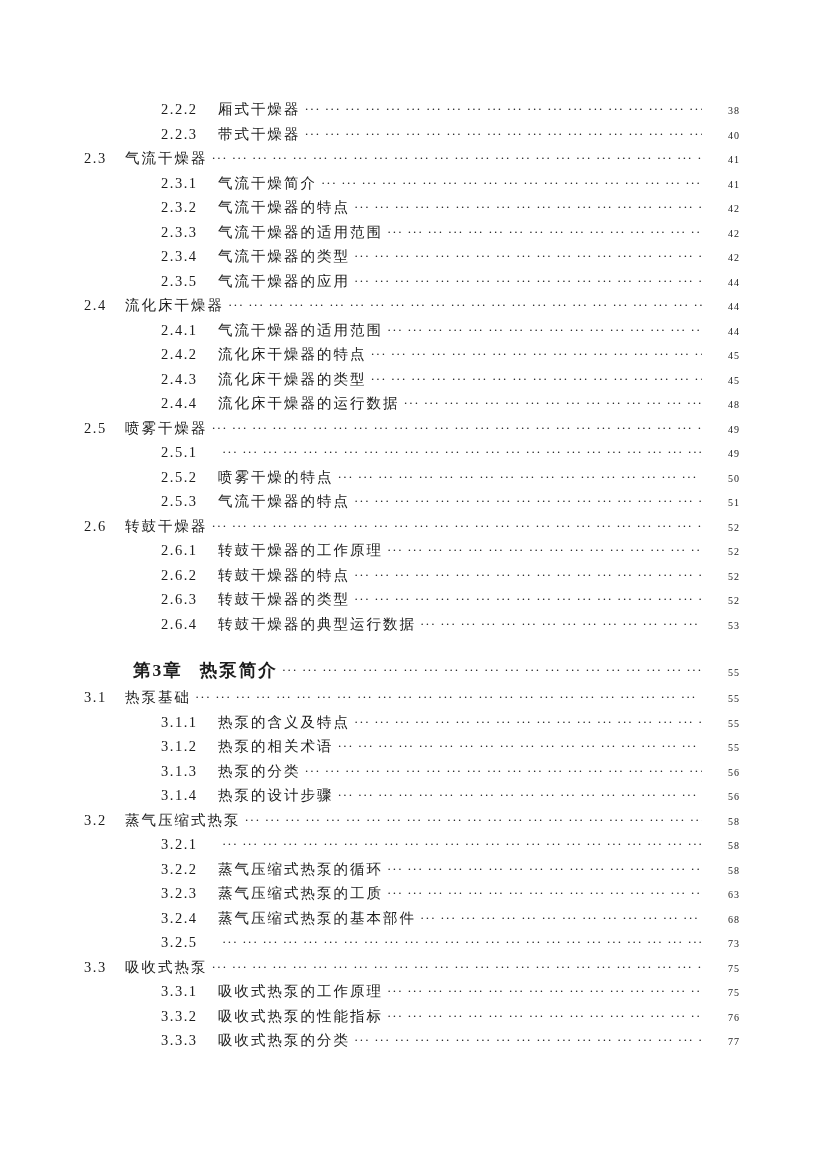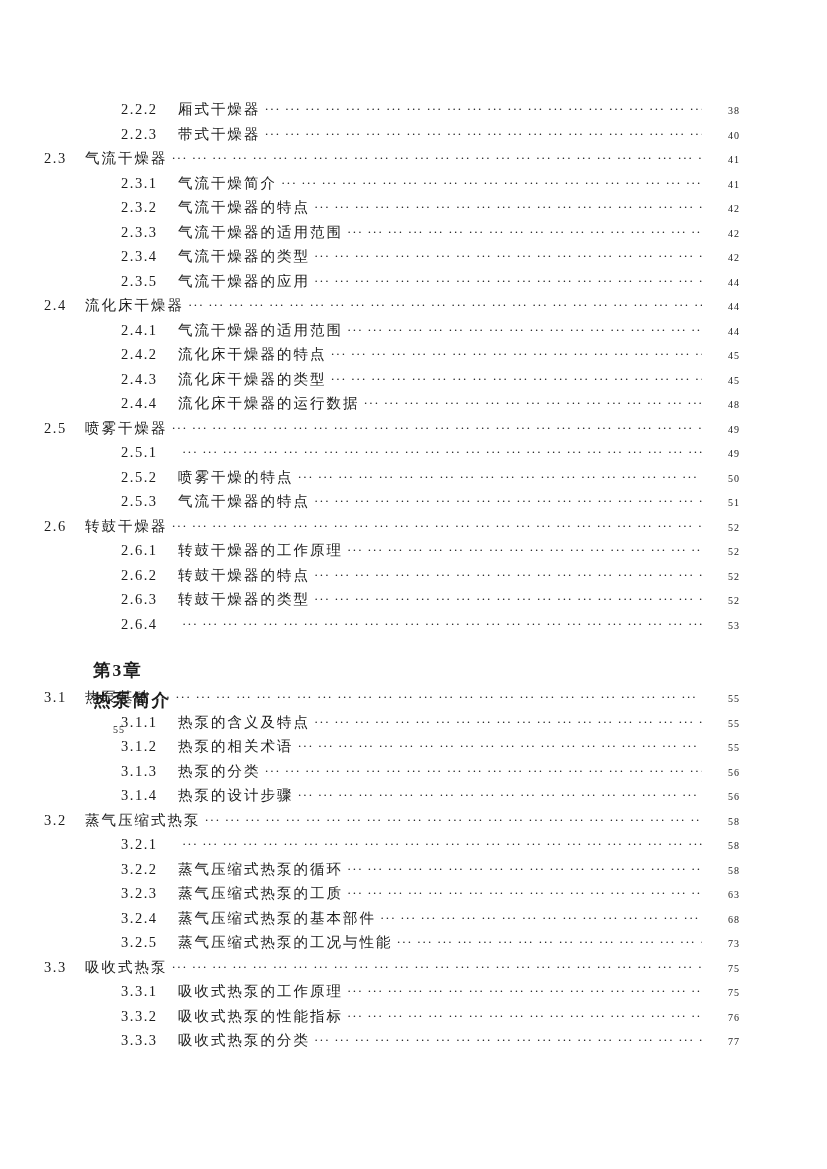--- a/index.html
+++ b/index.html
@@ -20,31 +20,31 @@
     padding-right: 87px;
   }
   .toc { width: 100%; }
   .row {
     display: flex;
     align-items: baseline;
     height: 24.5px;
     line-height: 24.5px;
     font-size: 14.5px;
     box-sizing: border-box;
+    margin-left: 40px;
   }
   .row.section    { padding-left: 44px; }
   .row.subsection { padding-left: 121px; }
   .row.chapter {
     padding-left: 93px;
     font-weight: bold;
     font-size: 17.5px;
     height: 30px;
     line-height: 30px;
     margin-top: 19px;
-    flex-direction: column;
   }
   .num {
     display: inline-block;
     white-space: nowrap;
     letter-spacing: 1.5px;
     flex: 0 0 auto;
   }
   .row.section    .num { width: 41px; }
   .row.subsection .num { width: 57px; }
   .row.chapter    .num { width: auto; margin-right: 17px; letter-spacing: 2px; }
@@ -224,20 +224,21 @@
 
   <div class="row subsection">
     <span class="num">2.6.3</span>
     <span class="title">转鼓干燥器的类型</span>
     <span class="leader">··· ··· ··· ··· ··· ··· ··· ··· ··· ··· ··· ··· ··· ··· ··· ··· ··· ··· ··· ··· ··· ··· ··· ··· ··· ··· ··· ··· ··· ··· ··· ··· ··· ··· ··· ··· ··· ··· ··· ··· ··· ··· ··· ··· ··· ··· ··· ··· ··· ··· ··· ··· ··· ··· ··· ··· ··· ··· ··· ··· </span>
     <span class="pagenum">52</span>
   </div>
 
   <div class="row subsection">
     <span class="num">2.6.4</span>
+    <span class="title">转鼓干燥器的典型运行数据</span>
     <span class="leader">··· ··· ··· ··· ··· ··· ··· ··· ··· ··· ··· ··· ··· ··· ··· ··· ··· ··· ··· ··· ··· ··· ··· ··· ··· ··· ··· ··· ··· ··· ··· ··· ··· ··· ··· ··· ··· ··· ··· ··· ··· ··· ··· ··· ··· ··· ··· ··· ··· ··· ··· ··· ··· ··· ··· ··· ··· ··· ··· ··· </span>
     <span class="pagenum">53</span>
   </div>
 
   <div class="row chapter">
     <span class="num">第3章</span>
     <span class="title">热泵简介</span>
     <span class="leader">··· ··· ··· ··· ··· ··· ··· ··· ··· ··· ··· ··· ··· ··· ··· ··· ··· ··· ··· ··· ··· ··· ··· ··· ··· ··· ··· ··· ··· ··· ··· ··· ··· ··· ··· ··· ··· ··· ··· ··· ··· ··· ··· ··· ··· ··· ··· ··· ··· ··· ··· ··· ··· ··· ··· ··· ··· ··· ··· ··· </span>
     <span class="pagenum">55</span>
   </div>
@@ -306,21 +307,20 @@
 
   <div class="row subsection">
     <span class="num">3.2.4</span>
     <span class="title">蒸气压缩式热泵的基本部件</span>
     <span class="leader">··· ··· ··· ··· ··· ··· ··· ··· ··· ··· ··· ··· ··· ··· ··· ··· ··· ··· ··· ··· ··· ··· ··· ··· ··· ··· ··· ··· ··· ··· ··· ··· ··· ··· ··· ··· ··· ··· ··· ··· ··· ··· ··· ··· ··· ··· ··· ··· ··· ··· ··· ··· ··· ··· ··· ··· ··· ··· ··· ··· </span>
     <span class="pagenum">68</span>
   </div>
 
   <div class="row subsection">
     <span class="num">3.2.5</span>
-    <span class="title">蒸气压缩式热泵的工况与性能</span>
     <span class="leader">··· ··· ··· ··· ··· ··· ··· ··· ··· ··· ··· ··· ··· ··· ··· ··· ··· ··· ··· ··· ··· ··· ··· ··· ··· ··· ··· ··· ··· ··· ··· ··· ··· ··· ··· ··· ··· ··· ··· ··· ··· ··· ··· ··· ··· ··· ··· ··· ··· ··· ··· ··· ··· ··· ··· ··· ··· ··· ··· ··· </span>
     <span class="pagenum">73</span>
   </div>
 
   <div class="row section">
     <span class="num">3.3</span>
     <span class="title">吸收式热泵</span>
     <span class="leader">··· ··· ··· ··· ··· ··· ··· ··· ··· ··· ··· ··· ··· ··· ··· ··· ··· ··· ··· ··· ··· ··· ··· ··· ··· ··· ··· ··· ··· ··· ··· ··· ··· ··· ··· ··· ··· ··· ··· ··· ··· ··· ··· ··· ··· ··· ··· ··· ··· ··· ··· ··· ··· ··· ··· ··· ··· ··· ··· ··· </span>
     <span class="pagenum">75</span>
   </div>

